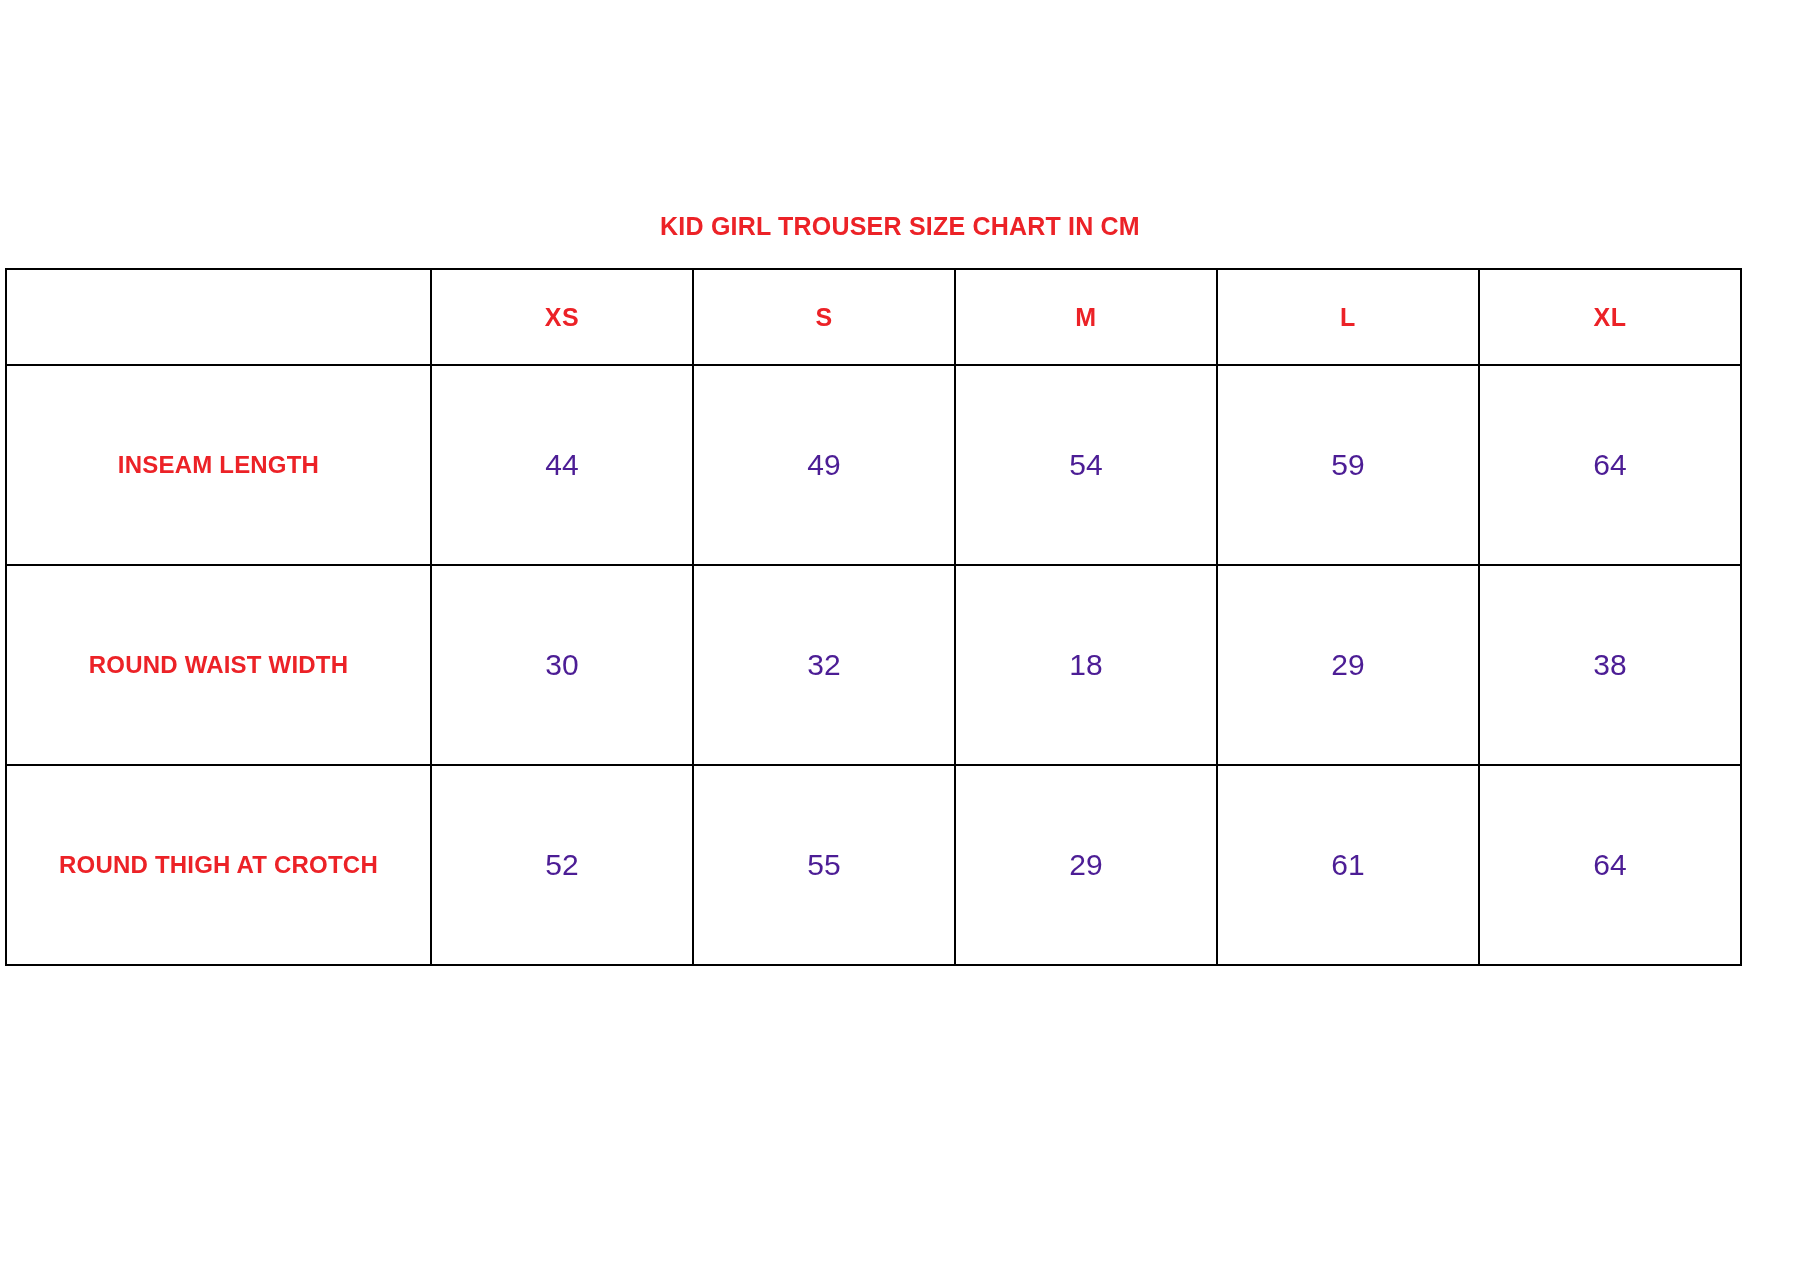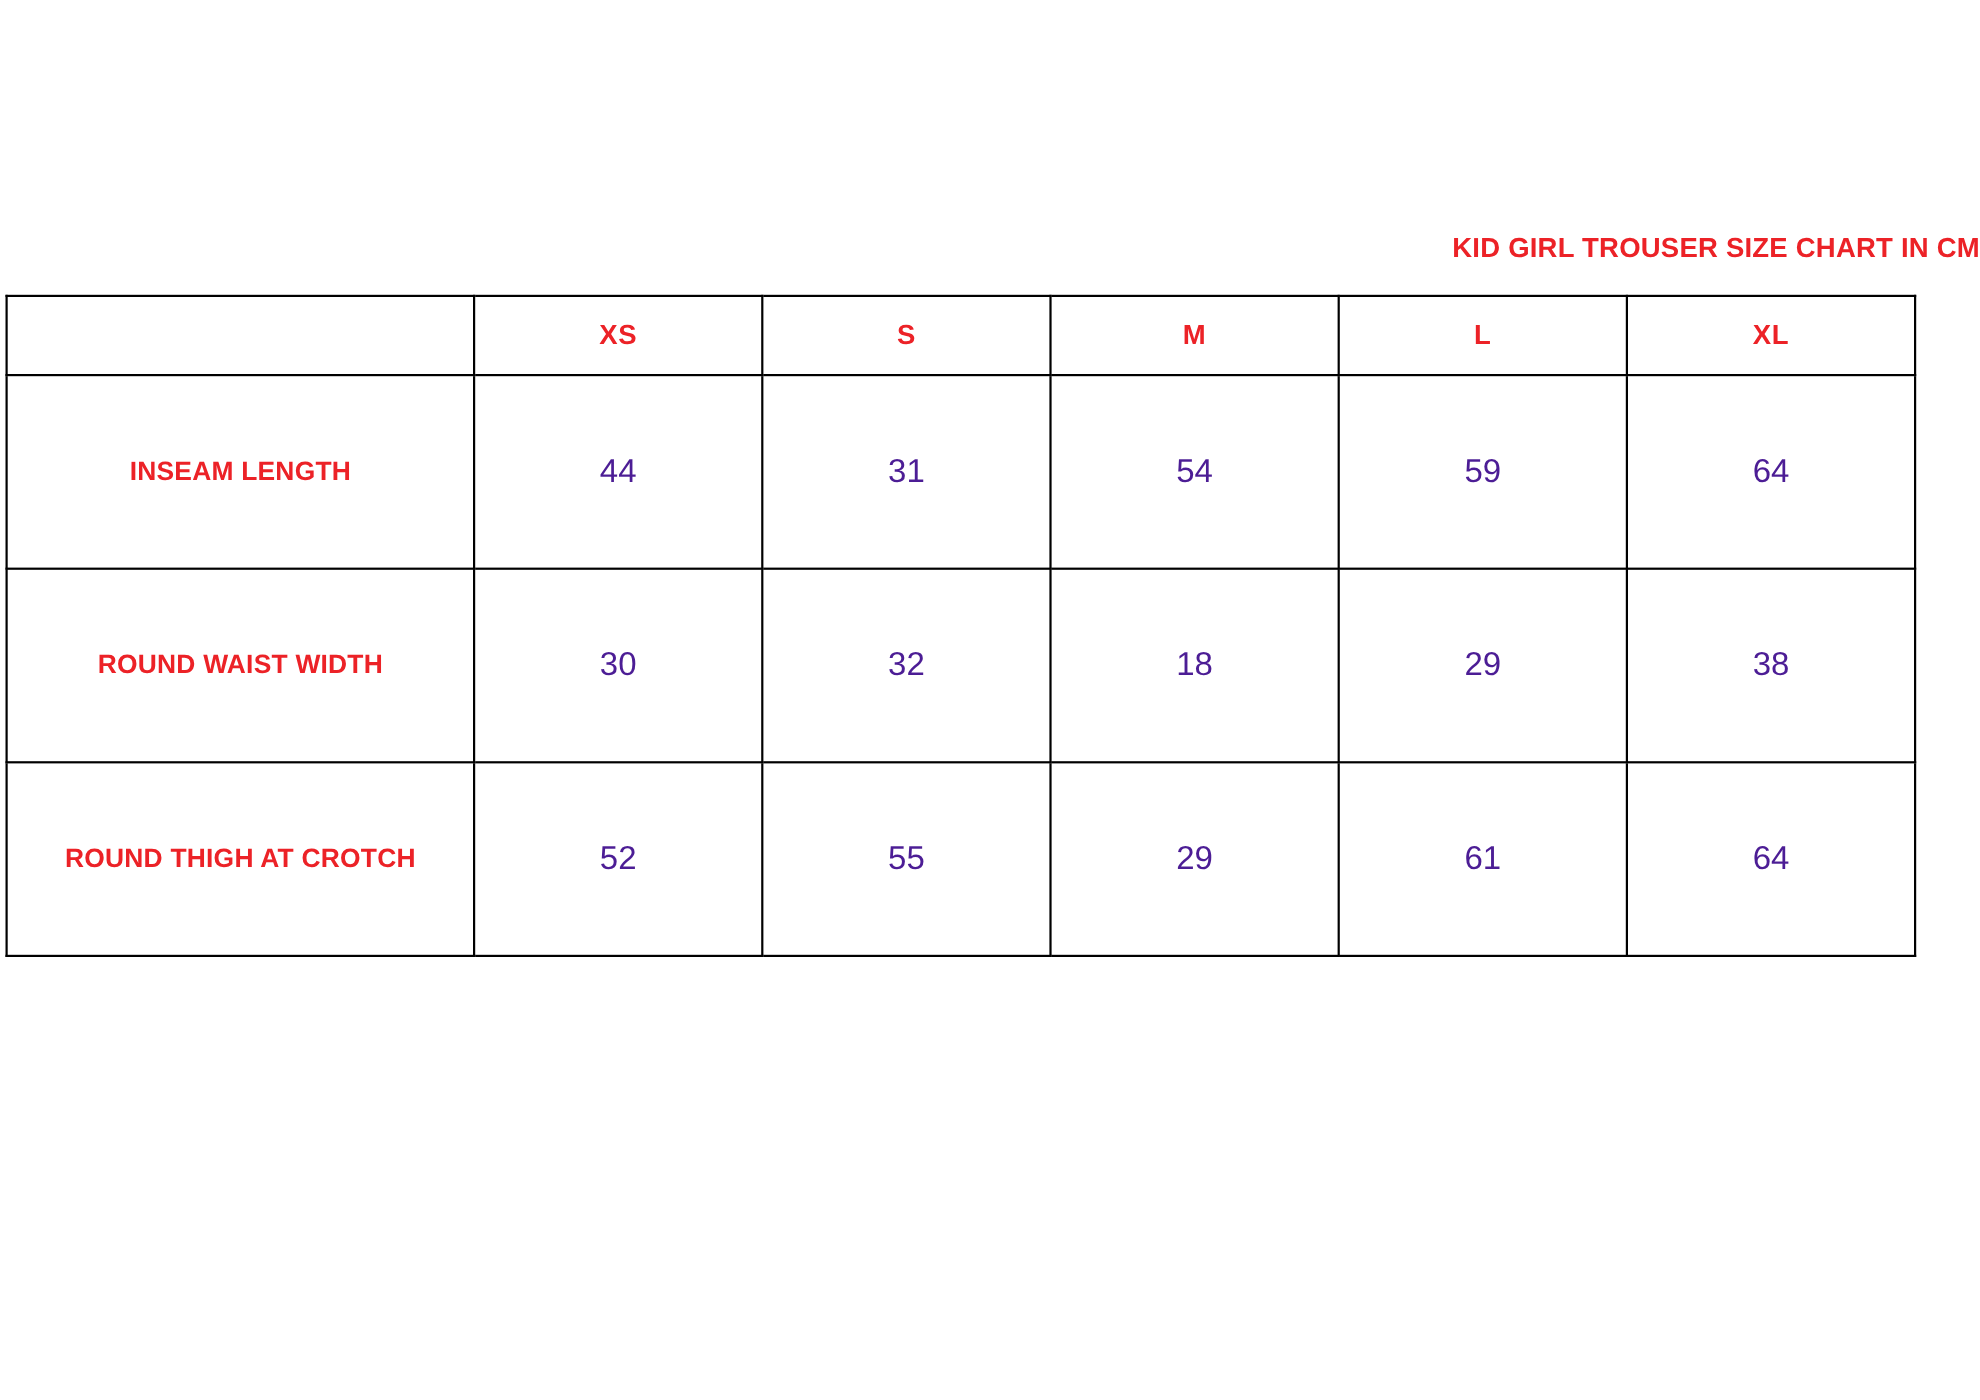--- a/index.html
+++ b/index.html
@@ -20,37 +20,37 @@
     top: 0;
     width: 1800px;
     height: 1273px;
     background: #ffffff;
   }
   .chart-title {
     position: absolute;
     left: 0;
     top: 212px;
     width: 1800px;
-    text-align: right;
+    text-align: center;
     font-size: 25px;
     font-weight: bold;
     color: #ec2227;
     letter-spacing: 0.2px;
   }
   table.size-chart {
     position: absolute;
     left: 5px;
     top: 268px;
     width: 1684px;
     border-collapse: collapse;
     table-layout: fixed;
   }
   table.size-chart td, table.size-chart th {
     border: 2px solid #000000;
-    padding: 0;
+    padding: 12px;
     text-align: center;
     vertical-align: middle;
   }
   .col-label { width: 425px; }
   .col-size  { width: 262px; }
 
   tr.header-row td, tr.header-row th {
     height: 70px;
   }
   tr.data-row td {
@@ -99,21 +99,21 @@
         <td class="size-head">XS</td>
         <td class="size-head">S</td>
         <td class="size-head">M</td>
         <td class="size-head">L</td>
         <td class="size-head">XL</td>
       </tr>
 
       <tr class="data-row">
         <td class="row-label">INSEAM LENGTH</td>
         <td class="value">44</td>
-        <td class="value">31</td>
+        <td class="value">49</td>
         <td class="value">54</td>
         <td class="value">59</td>
         <td class="value">64</td>
       </tr>
 
       <tr class="data-row">
         <td class="row-label">ROUND WAIST WIDTH</td>
         <td class="value">30</td>
         <td class="value">32</td>
         <td class="value">18</td>

